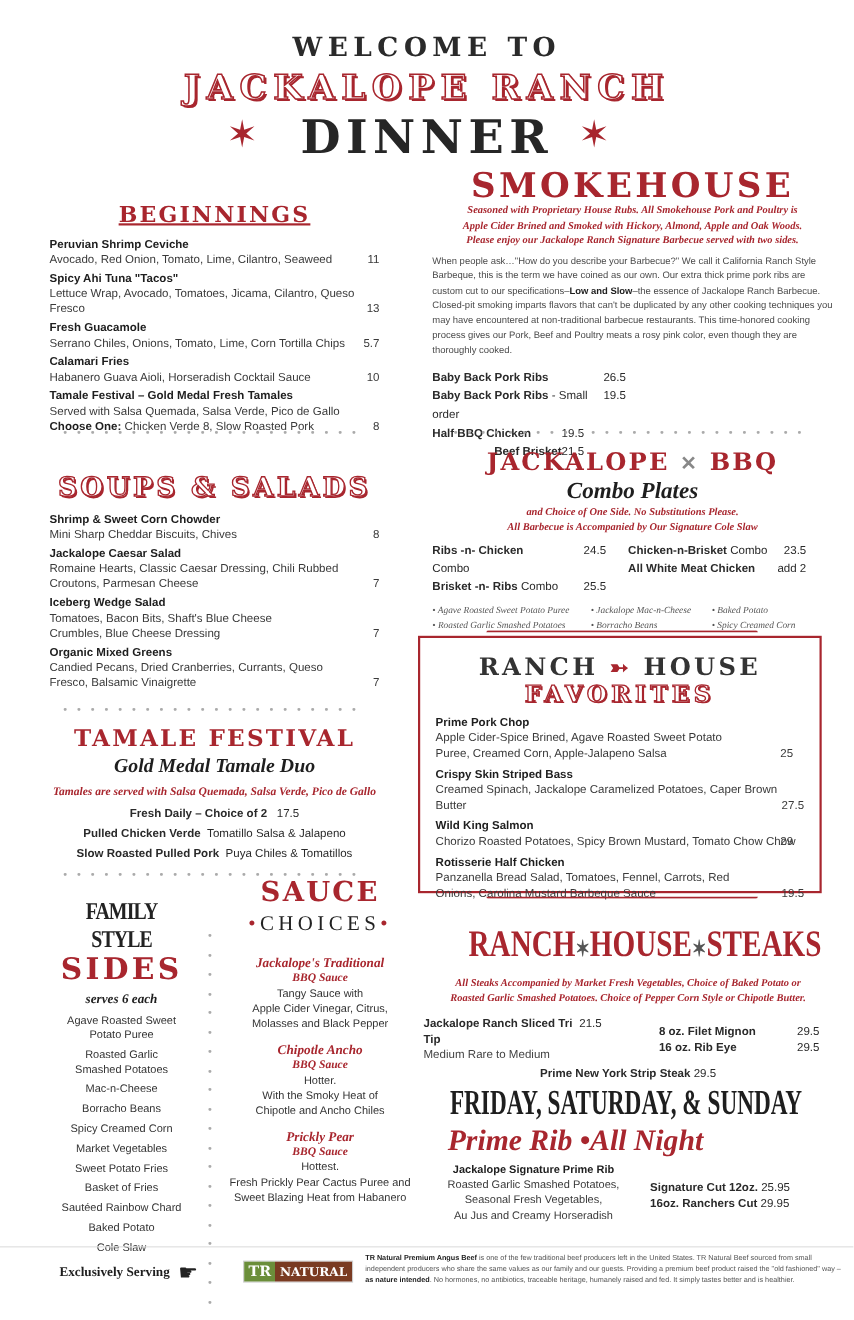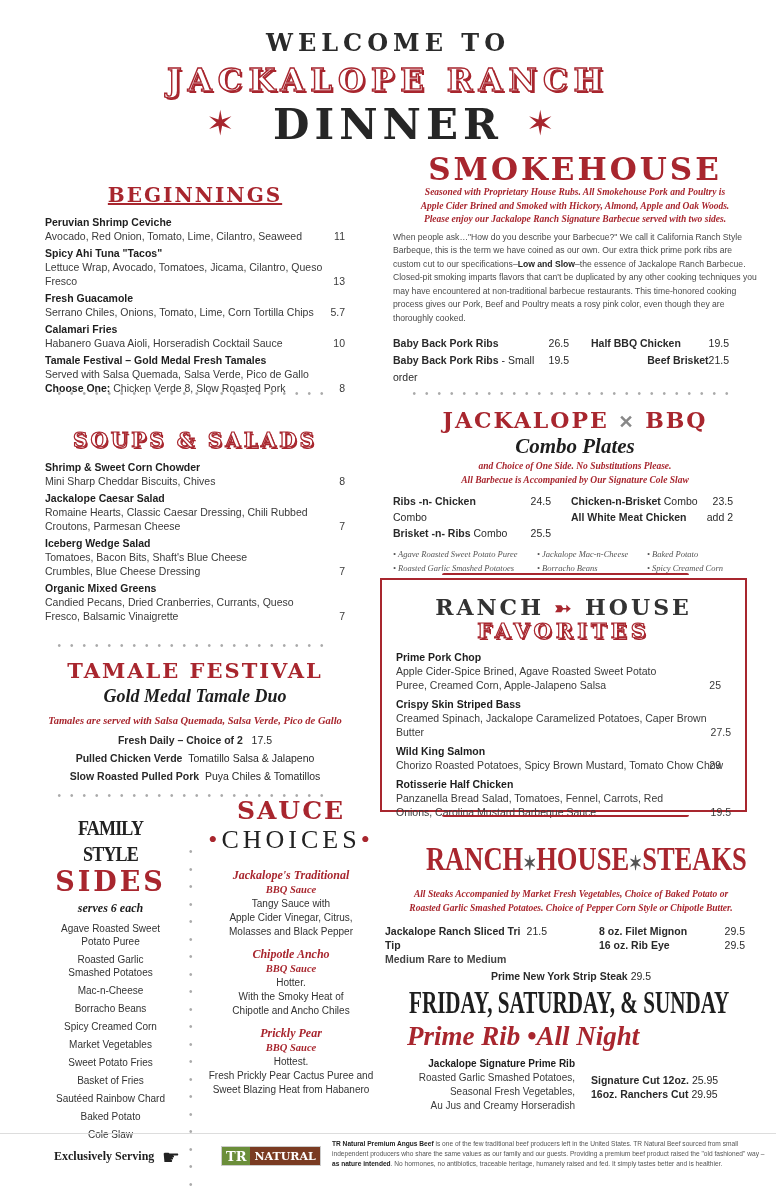--- a/index.html
+++ b/index.html
@@ -70,21 +70,21 @@
   <div class="item">
     <div class="name">Tamale Festival – Gold Medal Fresh Tamales</div>
     <div class="desc">Served with Salsa Quemada, Salsa Verde, Pico de Gallo</div>
     <div class="desc"><b style="color:#1e1e1e">Choose One:</b> <span>Chicken Verde  8,  Slow Roasted Pork</span></div>
     <span class="price">8</span>
   </div>
 </section>
 <div class="abs dots" style="left:45px; top:388px; width:300px;">••••••••••••••••••••••</div>
 
 <section class="abs" style="left:45px; top:428px; width:300px;">
-  <div class="h-outline" style="font-size:20px; margin-bottom:8px;">SOUPS &amp; SALADS</div>
+  <div class="h-outline" style="font-size:24px; margin-bottom:8px;">SOUPS &amp; SALADS</div>
   <div class="item" style="margin-bottom:3px;">
     <div class="name">Shrimp &amp; Sweet Corn Chowder</div>
     <div class="desc">Mini Sharp Cheddar Biscuits, Chives</div>
     <span class="price">8</span>
   </div>
   <div class="item" style="margin-bottom:3px;">
     <div class="name">Jackalope Caesar Salad</div>
     <div class="desc" style="width:270px;">Romaine Hearts, Classic Caesar Dressing, Chili Rubbed Croutons, Parmesan Cheese</div>
     <span class="price">7</span>
   </div>
@@ -128,21 +128,21 @@
     <li>Basket of Fries</li>
     <li>Sautéed Rainbow Chard</li>
     <li>Baked Potato</li>
     <li>Cole Slaw</li>
   </ul>
 </section>
 <div class="abs vdots" style="left:189px; top:843px; width:6px;">•<br>•<br>•<br>•<br>•<br>•<br>•<br>•<br>•<br>•<br>•<br>•<br>•<br>•<br>•<br>•<br>•<br>•<br>•<br>•</div>
 
 <section class="abs" style="left:207px; top:796px; width:168px;">
   <div class="h-red" style="font-size:25px; letter-spacing:2px;">SAUCE</div>
-  <div style="text-align:center; font-family:'Liberation Serif',serif; font-size:26px; color:#222; letter-spacing:4px; line-height:30px;"><span class="red">•</span><span>CHOICES</span><span class="red">•</span></div>
+  <div style="text-align:center; font-family:'Liberation Serif',serif; font-size:19px; color:#222; letter-spacing:4px; line-height:30px;"><span class="red">•</span><span>CHOICES</span><span class="red">•</span></div>
   <div style="margin-top:13px;">
     <div class="sauce-name">Jackalope's Traditional</div>
     <div class="sauce-sub">BBQ Sauce</div>
     <div class="sauce-desc">Tangy Sauce with</div>
     <div class="sauce-desc">Apple Cider Vinegar, Citrus,</div>
     <div class="sauce-desc">Molasses and Black Pepper</div>
   </div>
   <div style="margin-top:8px;">
     <div class="sauce-name">Chipotle Ancho</div>
     <div class="sauce-sub">BBQ Sauce</div>
@@ -160,21 +160,21 @@
 </section>
 
 <section class="abs" style="left:393px; top:152px; width:364px;">
   <div class="h-red" style="font-size:31px; letter-spacing:3px; line-height:34px;">SMOKEHOUSE</div>
   <div class="it-red" style="margin-top:0; font-size:9.5px; line-height:13.5px;">
     <div>Seasoned with Proprietary House Rubs. All Smokehouse Pork and Poultry is</div>
     <div>Apple Cider Brined and Smoked with Hickory, Almond, Apple and Oak Woods.</div>
     <div>Please enjoy our Jackalope Ranch Signature Barbecue served with two sides.</div>
   </div>
   <p style="font-size:8.6px; line-height:13.5px; color:#4a4a4a; margin-top:4px;"><span>When people ask…"How do you describe your Barbecue?" We call it California Ranch Style Barbeque, this is the term we have coined as our own. Our extra thick prime pork ribs are custom cut to our specifications–</span><b style="color:#1e1e1e">Low and Slow</b><span>–the essence of Jackalope Ranch Barbecue. Closed-pit smoking imparts flavors that can't be duplicated by any other cooking techniques you may have encountered at non-traditional barbecue restaurants. This time-honored cooking process gives our Pork, Beef and Poultry meats a rosy pink color, even though they are thoroughly cooked.</span></p>
-  <div style="display:flex; margin-top:10px; font-size:10.5px; line-height:17px;">
+  <div style="display:flex; margin-top:10px; font-size:10.5px; line-height:17px;flex-direction:column;">
     <div style="width:198px;">
       <div style="display:flex; justify-content:space-between; padding-right:22px;">
           <span><b>Baby Back Pork Ribs</b><span></span></span>
           <span>26.5</span>
         </div>
       <div style="display:flex; justify-content:center; padding-right:22px;">
           <span><b>Baby Back Pork Ribs</b><span> - Small order</span></span>
           <span>19.5</span>
         </div>
     </div>
@@ -275,47 +275,47 @@
 </section>
 
 <section class="abs" style="left:385px; top:840px; width:372px;">
   <div style="text-align:center; font-family:'Liberation Serif',serif; font-weight:bold; color:#a8262e; font-size:34px; letter-spacing:0; line-height:38px; transform:scaleX(0.78); transform-origin:center;">
     <span>RANCH</span><span style="color:#555; font-size:20px;">✶</span><span>HOUSE</span><span style="color:#555; font-size:20px;">✶</span><span>STEAKS</span>
   </div>
   <div class="it-red" style="font-size:9.5px; line-height:13.5px; margin-top:6px;">
     <div>All Steaks Accompanied by Market Fresh Vegetables, Choice of Baked Potato or</div>
     <div>Roasted Garlic Smashed Potatoes. Choice of Pepper Corn Style or Chipotle Butter.</div>
   </div>
-  <div style="display:flex; margin-top:9px; font-size:10.5px; line-height:14px;">
+  <div style="display:flex; margin-top:9px; font-size:10.5px; line-height:14px;align-items:center;">
     <div style="width:178px;">
       <div style="display:flex; justify-content:space-between; padding-right:16px;">
           <b>Jackalope Ranch Sliced Tri Tip</b>
           <span>21.5</span>
         </div>
-      <div style="color:#444;font-weight:bold;">Medium Rare to Medium</div>
+      <div style="color:#444;">Medium Rare to Medium</div>
     </div>
     <div style="width:146px; margin-left:36px;">
       <div style="display:flex; justify-content:space-between;">
           <b>8 oz. Filet Mignon</b>
           <span>29.5</span>
         </div>
       <div style="display:flex; justify-content:space-between;">
           <b>16 oz. Rib Eye</b>
           <span>29.5</span>
         </div>
     </div>
   </div>
   <div style="text-align:center; font-size:10.5px; line-height:16px; margin-top:2px;"><b>Prime New York Strip Steak</b> <span>29.5</span></div>
 </section>
 
 <section class="abs" style="left:395px; top:985px; width:362px;">
   <div style="font-family:'Liberation Serif',serif; font-weight:bold; font-size:32px; color:#1e1e1e; line-height:34px; white-space:nowrap; transform:scaleX(0.66); transform-origin:left top; margin-left:14px;">FRIDAY, SATURDAY, &amp; SUNDAY</div>
   <div class="script" style="font-size:27px; color:#a8262e; line-height:30px; margin-left:12px; margin-top:2px;">Prime Rib •All Night</div>
   <div style="display:flex; margin-top:6px;">
-    <div style="width:180px; text-align:right; font-size:10px; line-height:14px; color:#3a3a3a;">
+    <div style="width:180px; text-align:center; font-size:10px; line-height:14px; color:#3a3a3a;">
       <div style="font-weight:bold; color:#1e1e1e;">Jackalope Signature Prime Rib</div>
       <div>Roasted Garlic Smashed Potatoes,</div>
       <div>Seasonal Fresh Vegetables,</div>
       <div>Au Jus and Creamy Horseradish</div>
     </div>
     <div style="margin-left:16px; margin-top:16px; font-size:10.5px; line-height:14px;">
       <div><b>Signature Cut 12oz.</b> <span>25.95</span></div>
       <div><b>16oz. Ranchers Cut</b> <span>29.95</span></div>
     </div>
   </div>

